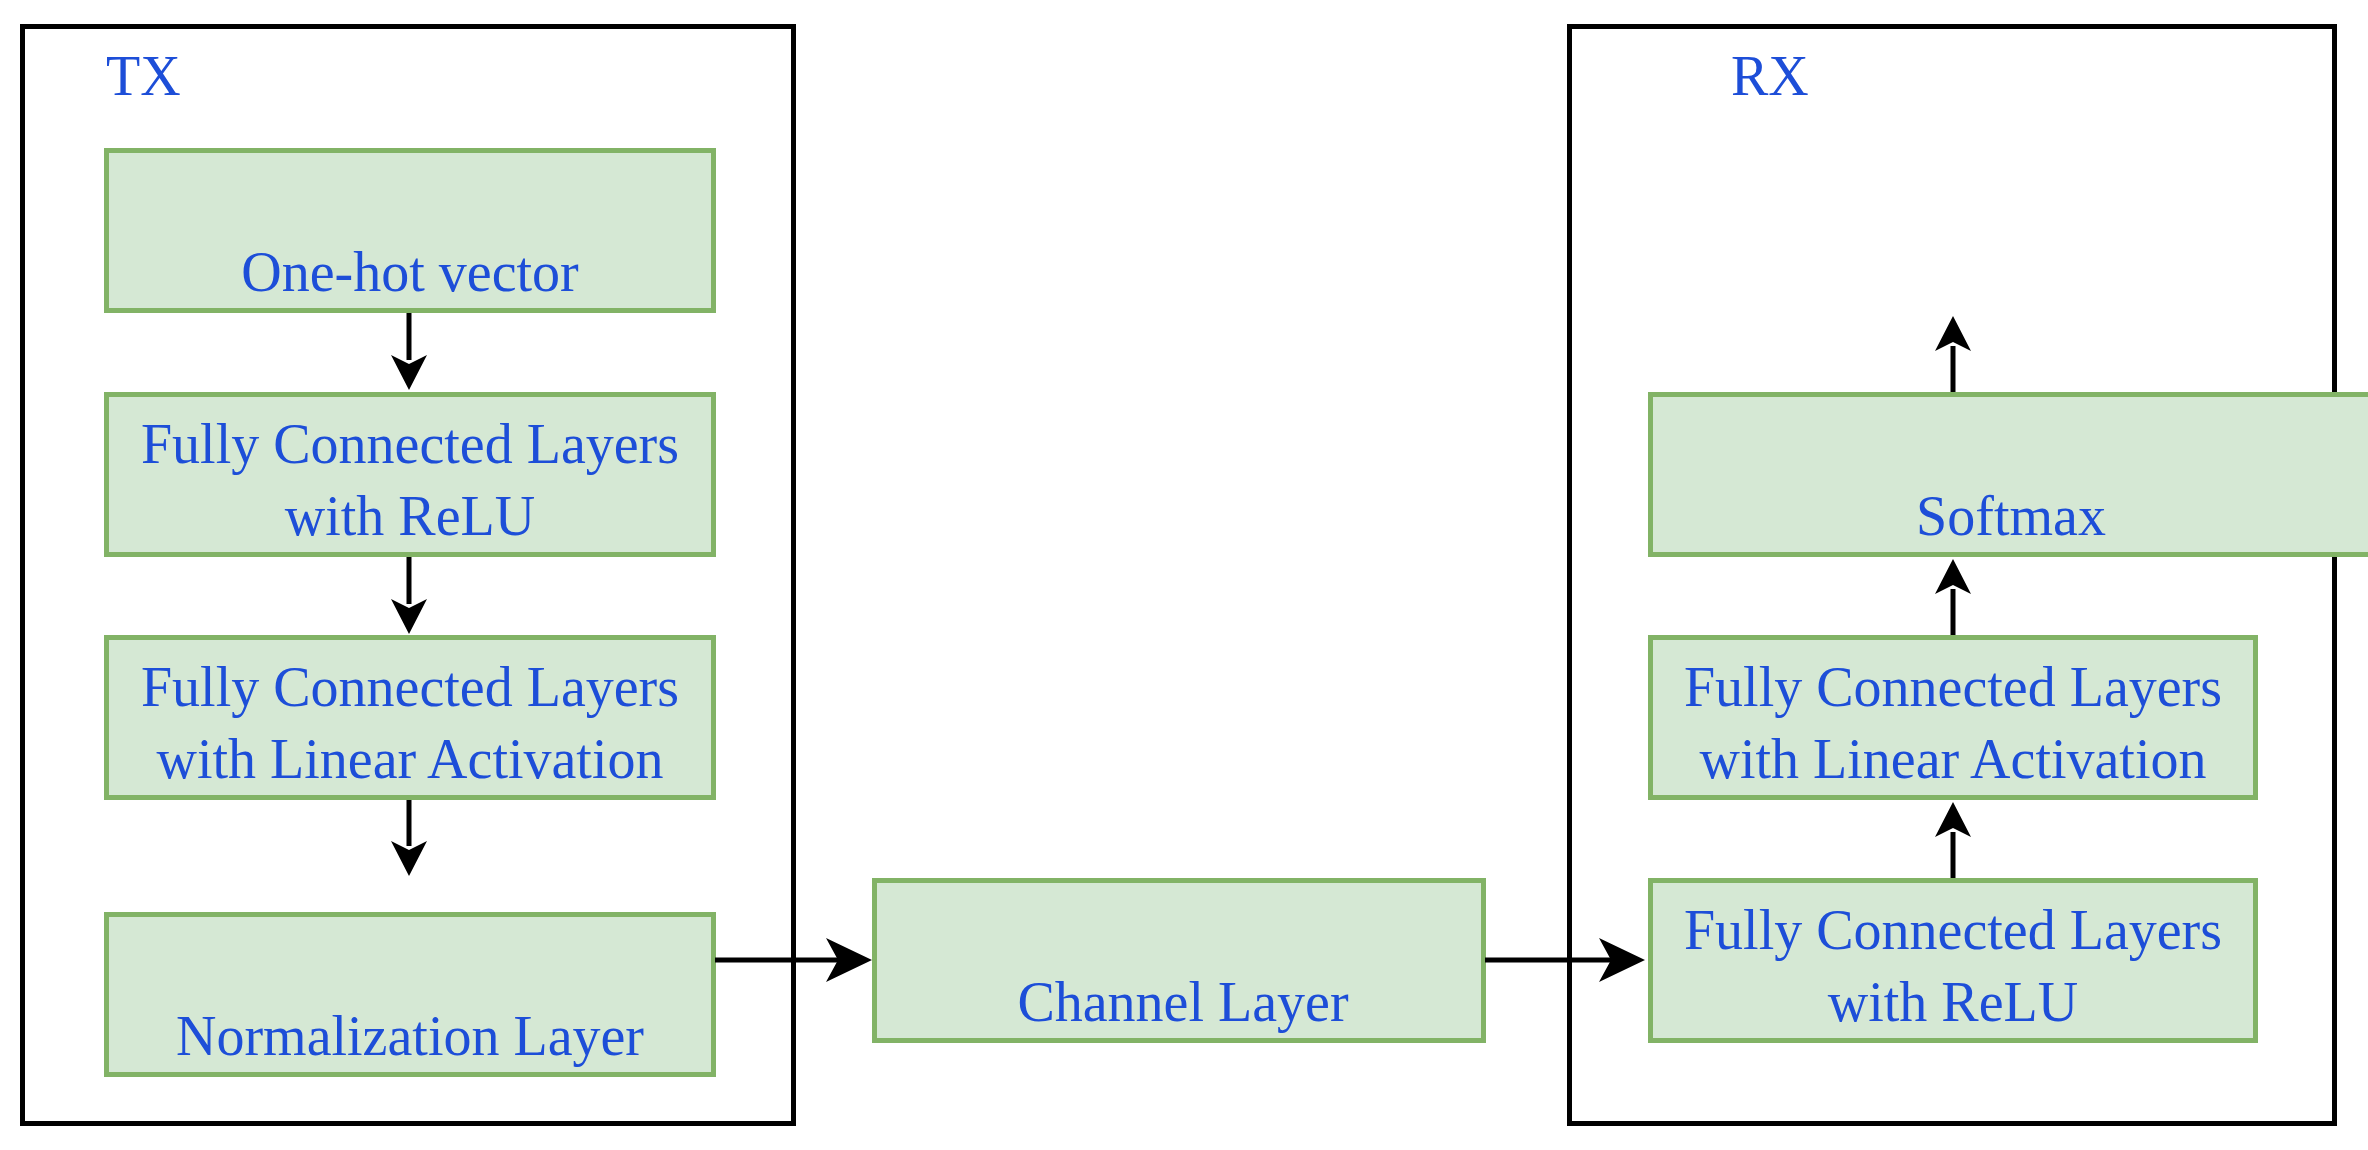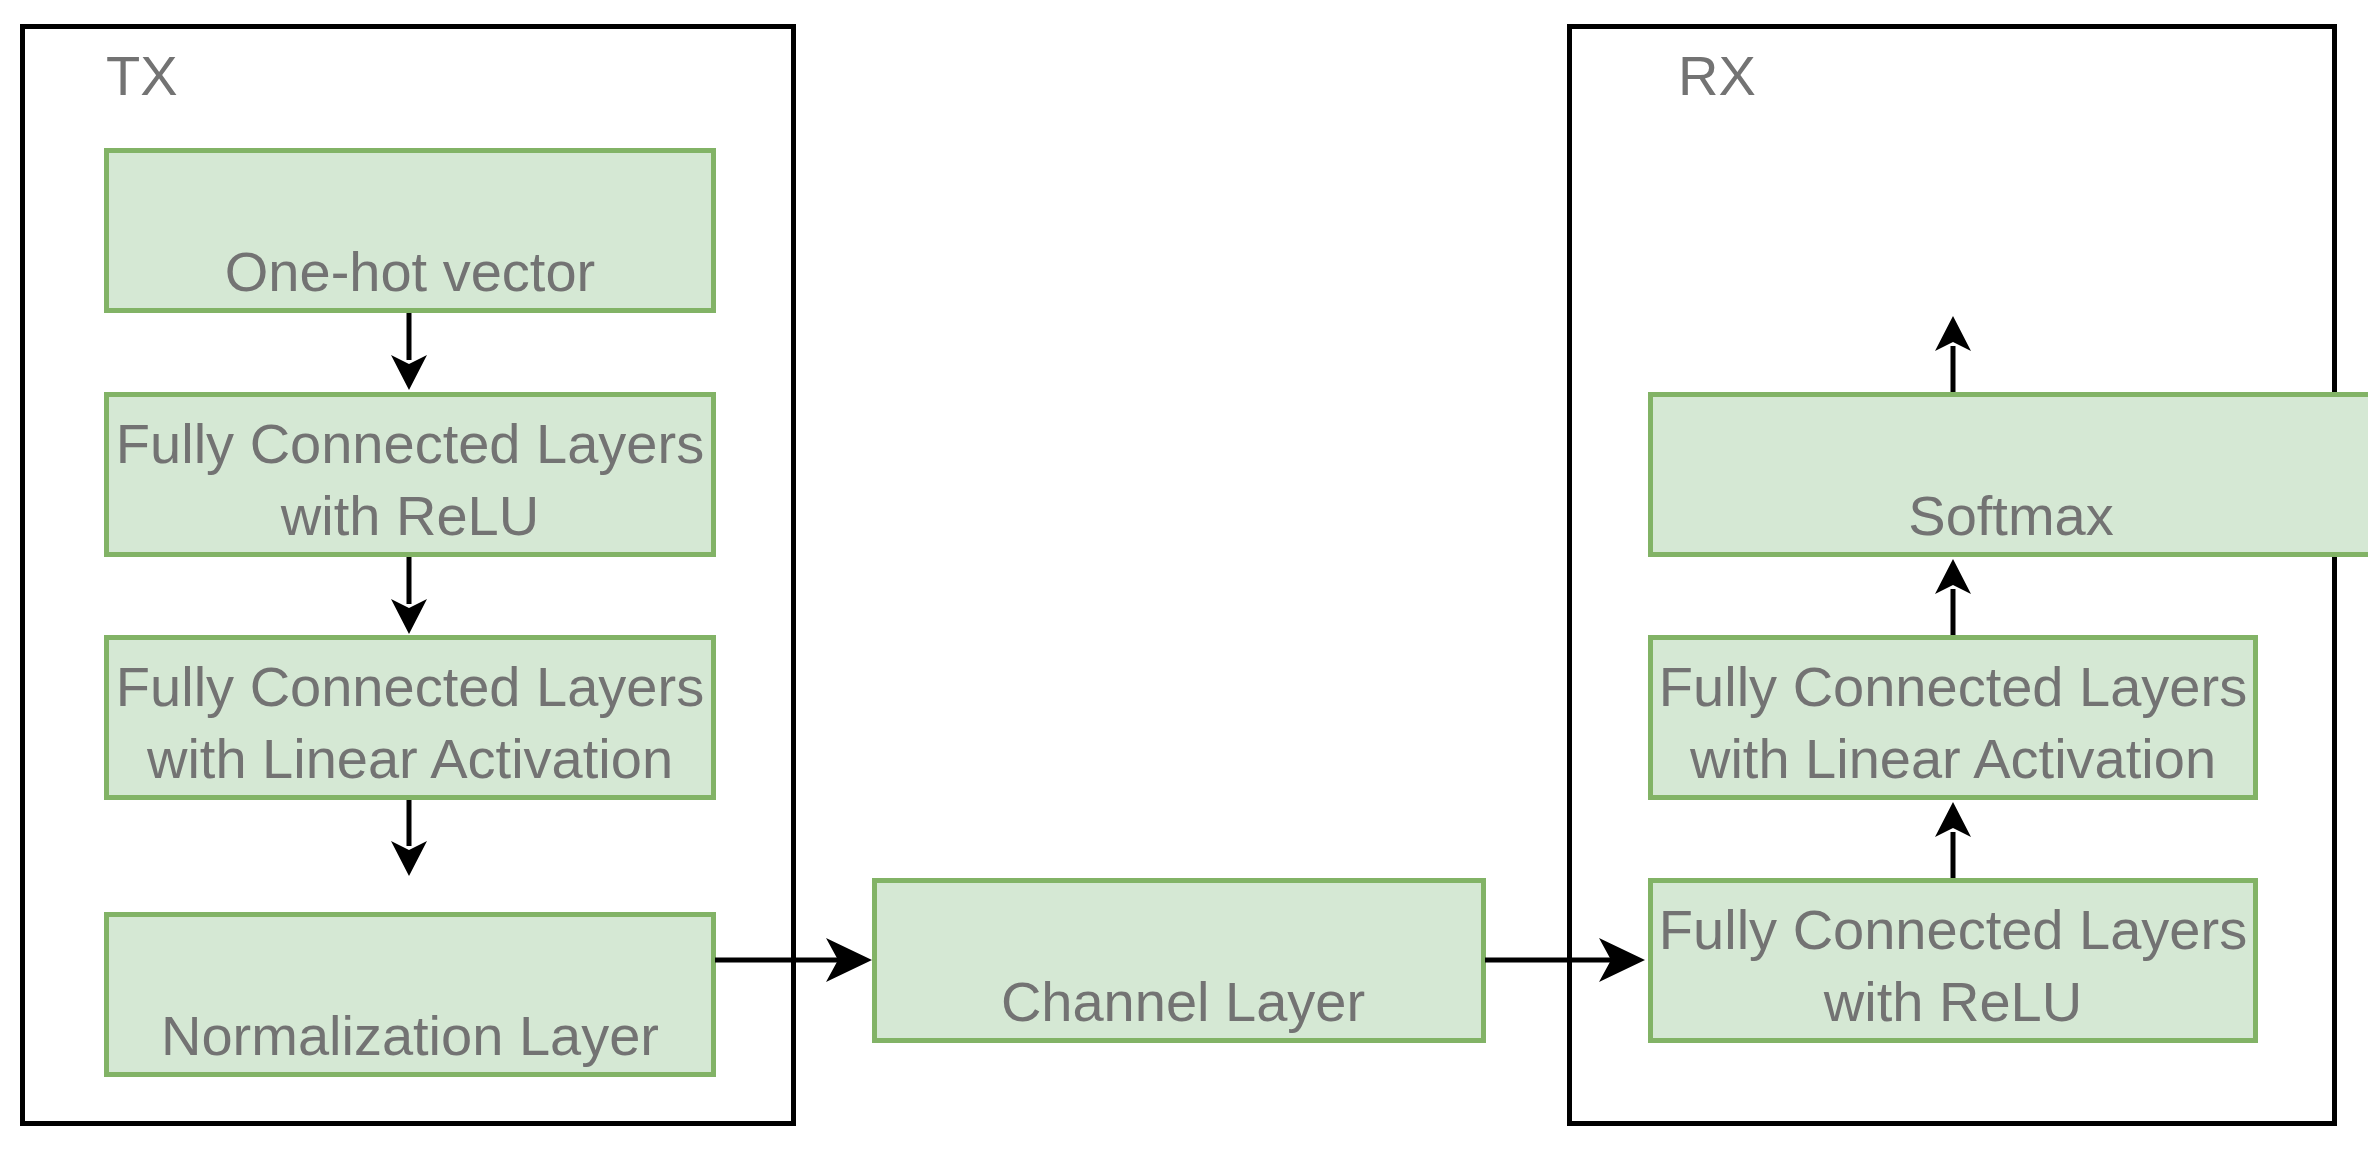--- a/index.html
+++ b/index.html
@@ -6,22 +6,22 @@
     --box-fill:#d5e8d4;
     --box-border:#82b366;
     --line:#000000;
     --bg:#ffffff;
   }
   html,body{margin:0;padding:0;background:var(--bg);}
   .canvas{
     position:relative;
     width:2368px;height:1150px;
     background:var(--bg);
-    font-family:Liberation Sans, sans-serif;
-    color:#737373;
+    font-family:Liberation Serif, serif;
+    color:#1d4ed8;
     overflow:hidden;
   }
   .container{
     position:absolute;
     border:5px solid var(--line);
     box-sizing:border-box;
     background:transparent;
   }
   .container-label{
     position:absolute;
@@ -54,21 +54,21 @@
 </style>
 </head>
 <body>
 
 <div class="canvas">
 
   <div class="container" style="left:20px;top:24px;width:776px;height:1102px;"></div>
   <div class="container-label" style="left:106px;top:48px;">TX</div>
 
   <div class="container" style="left:1567px;top:24px;width:770px;height:1102px;"></div>
-  <div class="container-label" style="left:1678px;top:48px;">RX</div>
+  <div class="container-label" style="left:1731px;top:48px;">RX</div>
 
   <div class="gbox" style="left:104px;top:148px;width:612px;height:165px;">
     <span class="ln">One-hot vector</span>
   </div>
 
   <div class="gbox" style="left:104px;top:392px;width:612px;height:165px;">
     <span class="ln">Fully Connected Layers</span>
     <span class="ln">with ReLU</span>
   </div>
 

